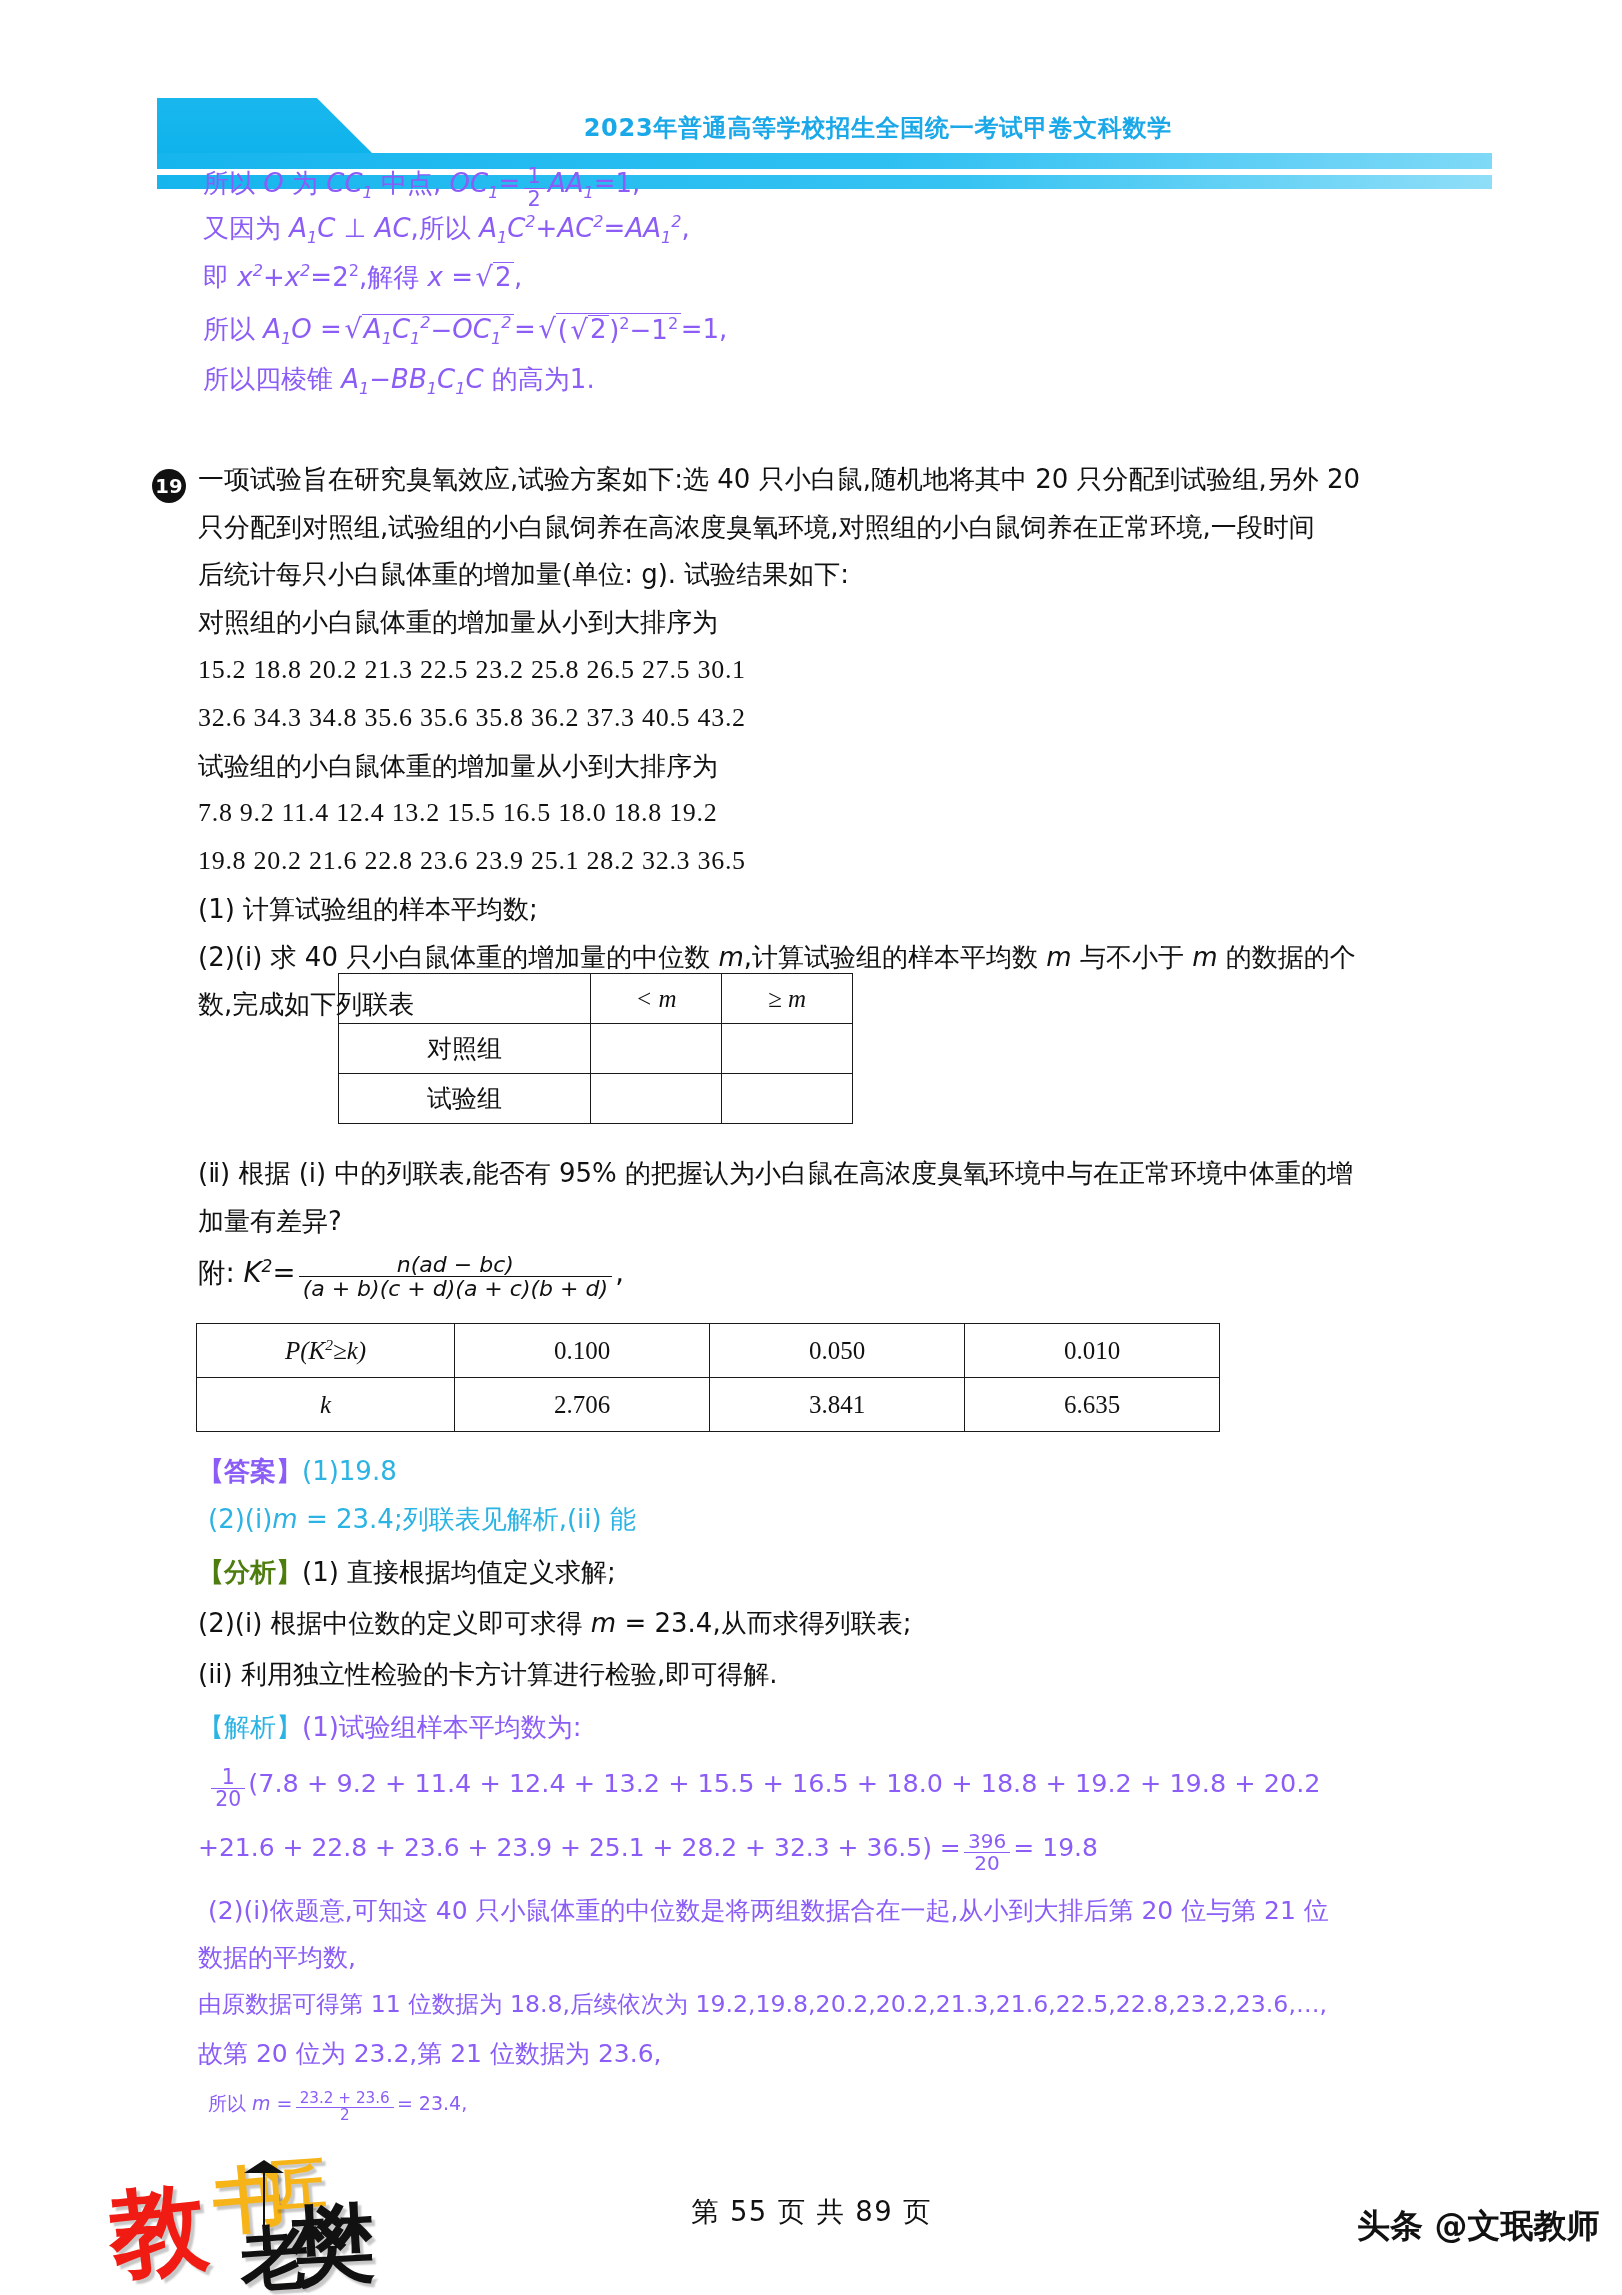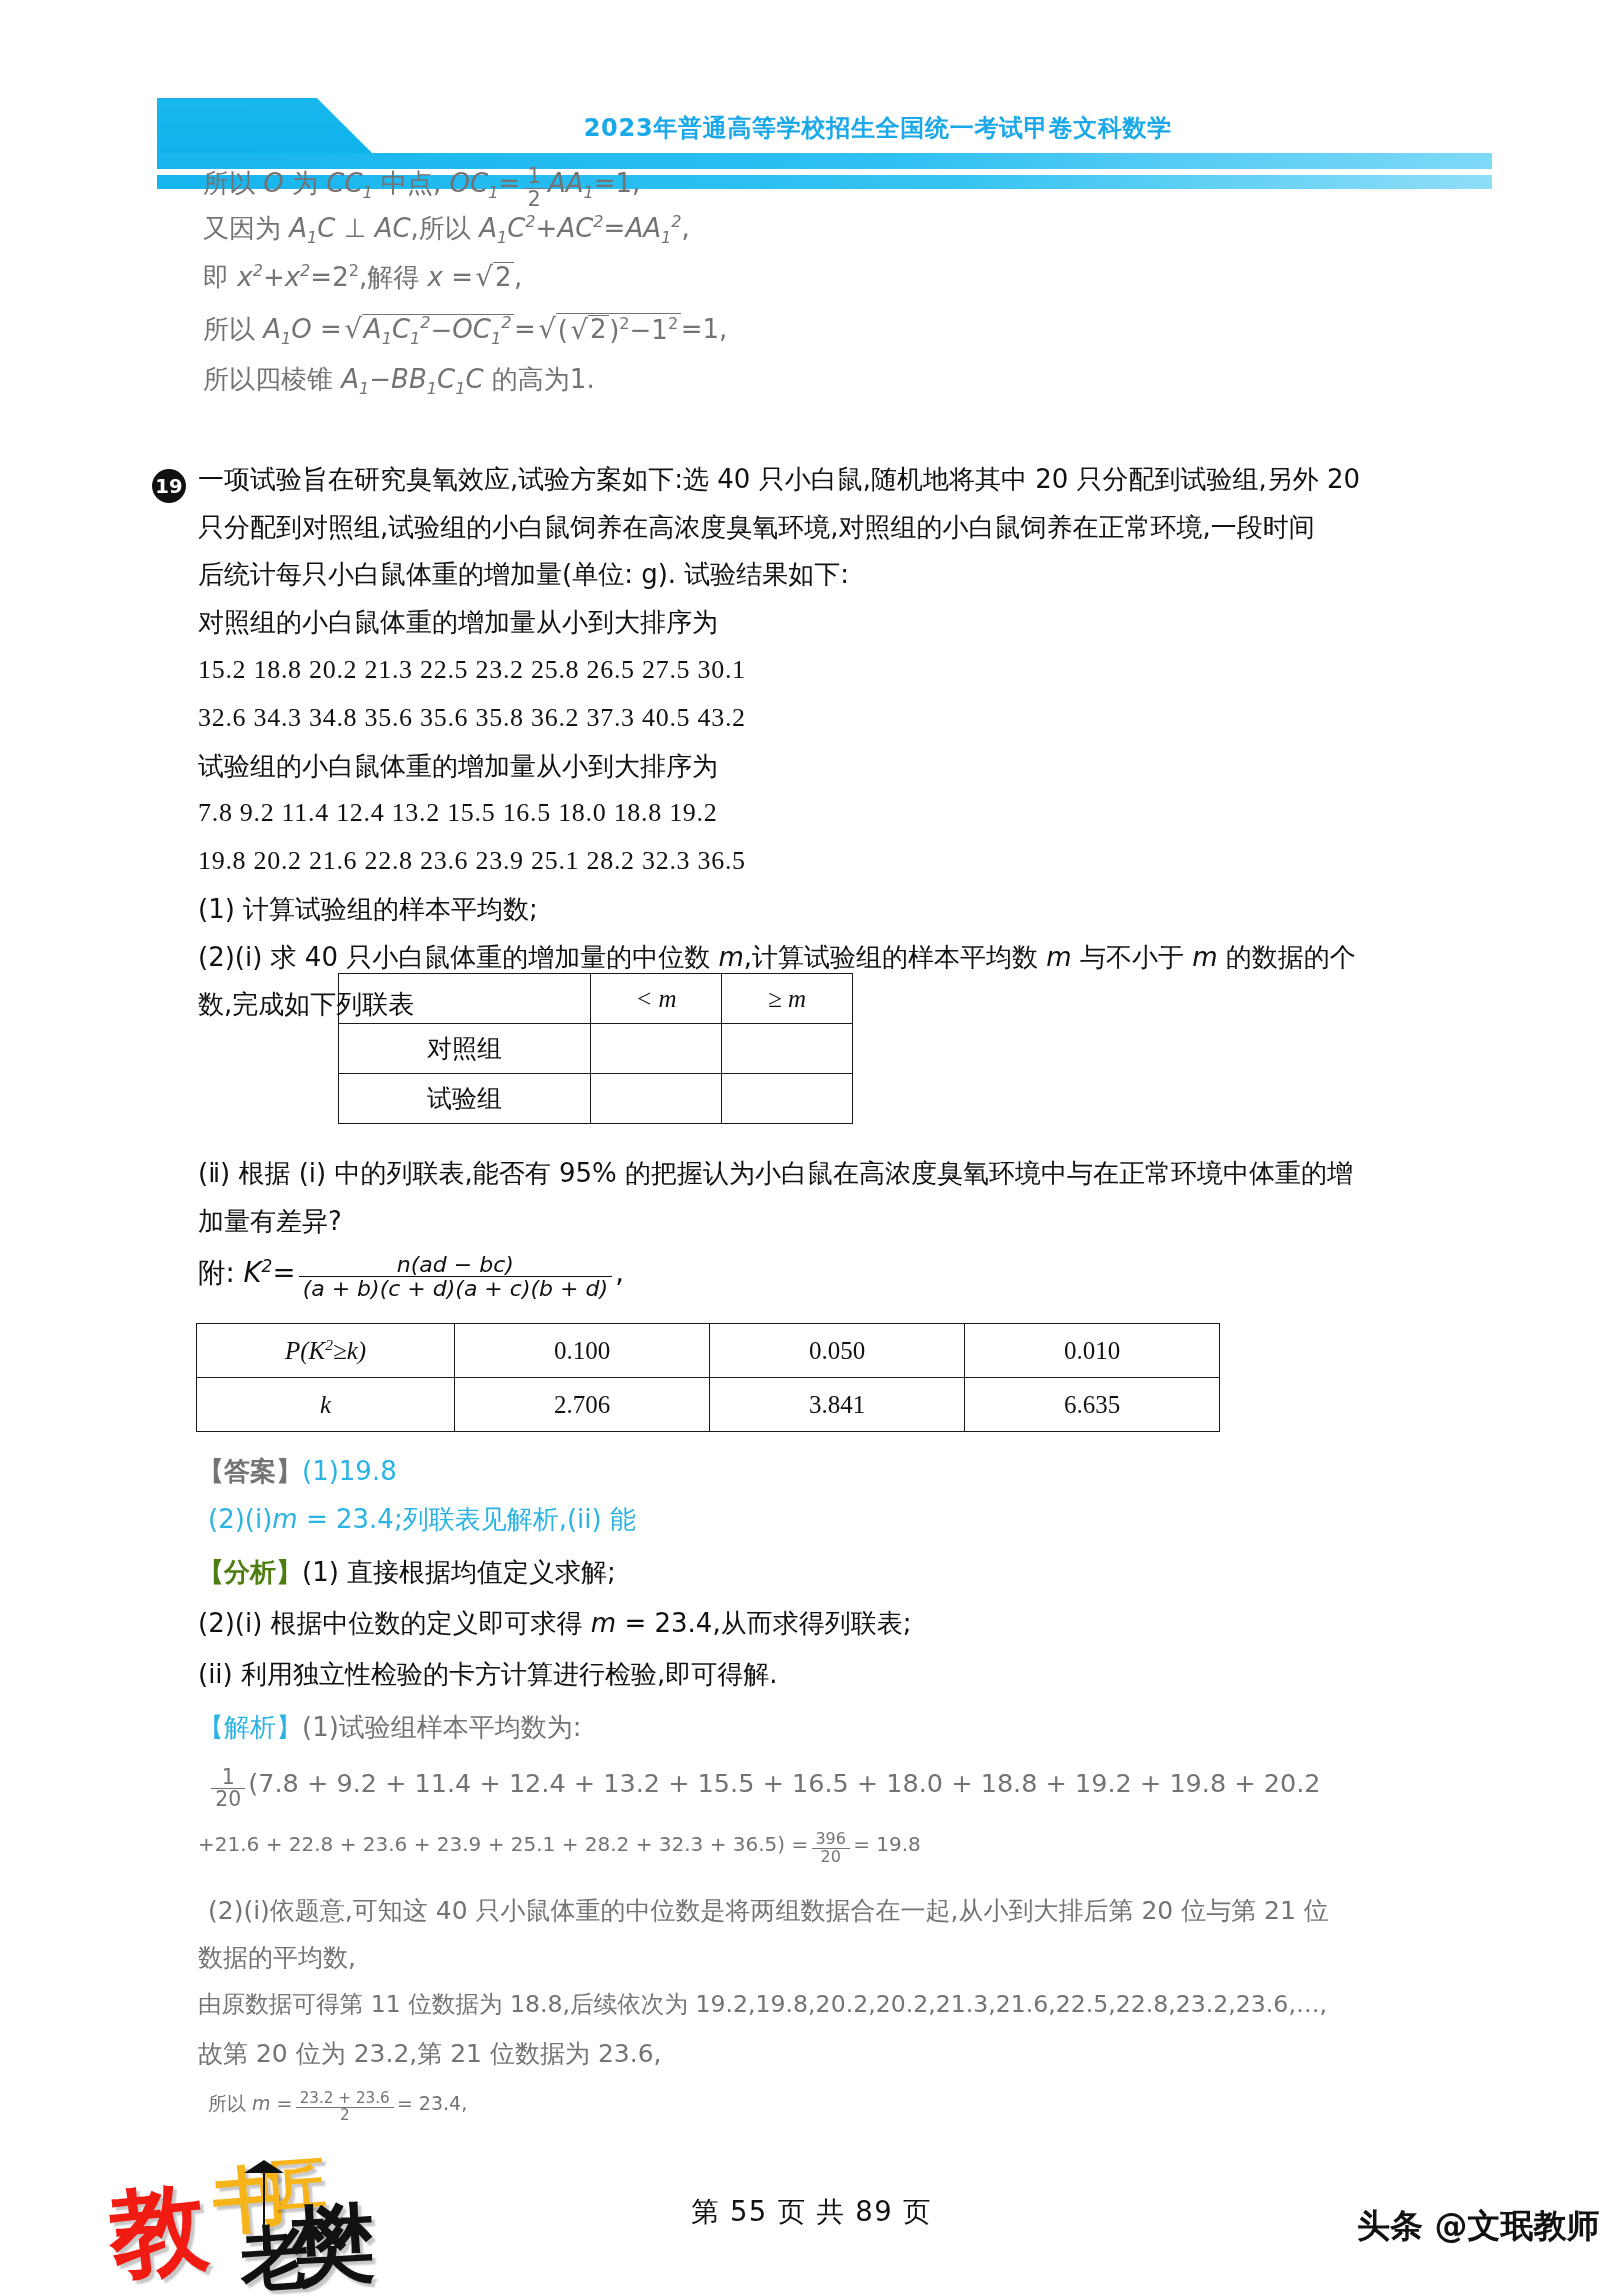--- a/index.html
+++ b/index.html
@@ -31,21 +31,21 @@
     position:absolute; right:134px; top:14.4px;
     font-family:"DejaVu Sans", sans-serif;
     font-size:24px; font-weight:bold; color:#1aa8e8;
     letter-spacing:0.7px; white-space:nowrap;
   }
 
   
   .content { position:absolute; left:0; top:0; width:1623px; }
 
   .ln { position:absolute; white-space:nowrap; font-size:26px; line-height:1; }
-  .red { color:#737373; }
+  .red { color:#8b5cf6; }
   .blk { color:#111111; }
   .cyn { color:#2bb3e3; }
   .grn { color:#4d7c0f; }
   .ital { font-style:italic; }
 
   .han { font-family:"DejaVu Sans", sans-serif; }
 
   
   .frac { display:inline-block; vertical-align:-0.55em; text-align:center; line-height:1.05; margin:0 3.3px; }
   .frac .num { display:block; padding:0 3.9px; font-size:0.80em; }
@@ -255,21 +255,21 @@
   <div class="ln blk han" style="left:198px; top:1661px;">(ii) 利用独立性检验的卡方计算进行检验,即可得解.</div>
 
   <div class="ln han" style="left:198px; top:1714px;">
     <span class="cyn" style="font-weight:normal;">【解析】</span><span class="red">(1)试验组样本平均数为:</span>
   </div>
 
   <div class="ln red han" style="left:208px; top:1767px; font-size:25.5px;">
     <span class="frac"><span class="num">1</span><span class="den">20</span></span><span>(7.8 + 9.2 + 11.4 + 12.4 + 13.2 + 15.5 + 16.5 + 18.0 + 18.8 + 19.2 + 19.8 + 20.2</span>
   </div>
 
-  <div class="ln red han" style="left:198px; top:1831px; font-size:20px;">
+  <div class="ln red han" style="left:198px; top:1831px; font-size:25px;">
     <span>+21.6 + 22.8 + 23.6 + 23.9 + 25.1 + 28.2 + 32.3 + 36.5) =</span><span class="frac"><span class="num">396</span><span class="den">20</span></span><span>= 19.8</span>
   </div>
 
   <div class="ln red han" style="left:208px; top:1898px; font-size:25px;">(2)(i)依题意,可知这 40 只小鼠体重的中位数是将两组数据合在一起,从小到大排后第 20 位与第 21 位</div>
   <div class="ln red han" style="left:198px; top:1945px; font-size:25px;">数据的平均数,</div>
   <div class="ln red han" style="left:198px; top:1993px; font-size:23.6px;">由原数据可得第 11 位数据为 18.8,后续依次为 19.2,19.8,20.2,20.2,21.3,21.6,22.5,22.8,23.2,23.6,…,</div>
   <div class="ln red han" style="left:198px; top:2041px; font-size:25px;">故第 20 位为 23.2,第 21 位数据为 23.6,</div>
 
   <div class="ln red han" style="left:208px; top:2091px; font-size:19px;">
     <span>所以</span><span class="ital">&nbsp;m&nbsp;</span><span>=</span><span class="frac"><span class="num">23.2 + 23.6</span><span class="den">2</span></span><span>= 23.4,</span>

